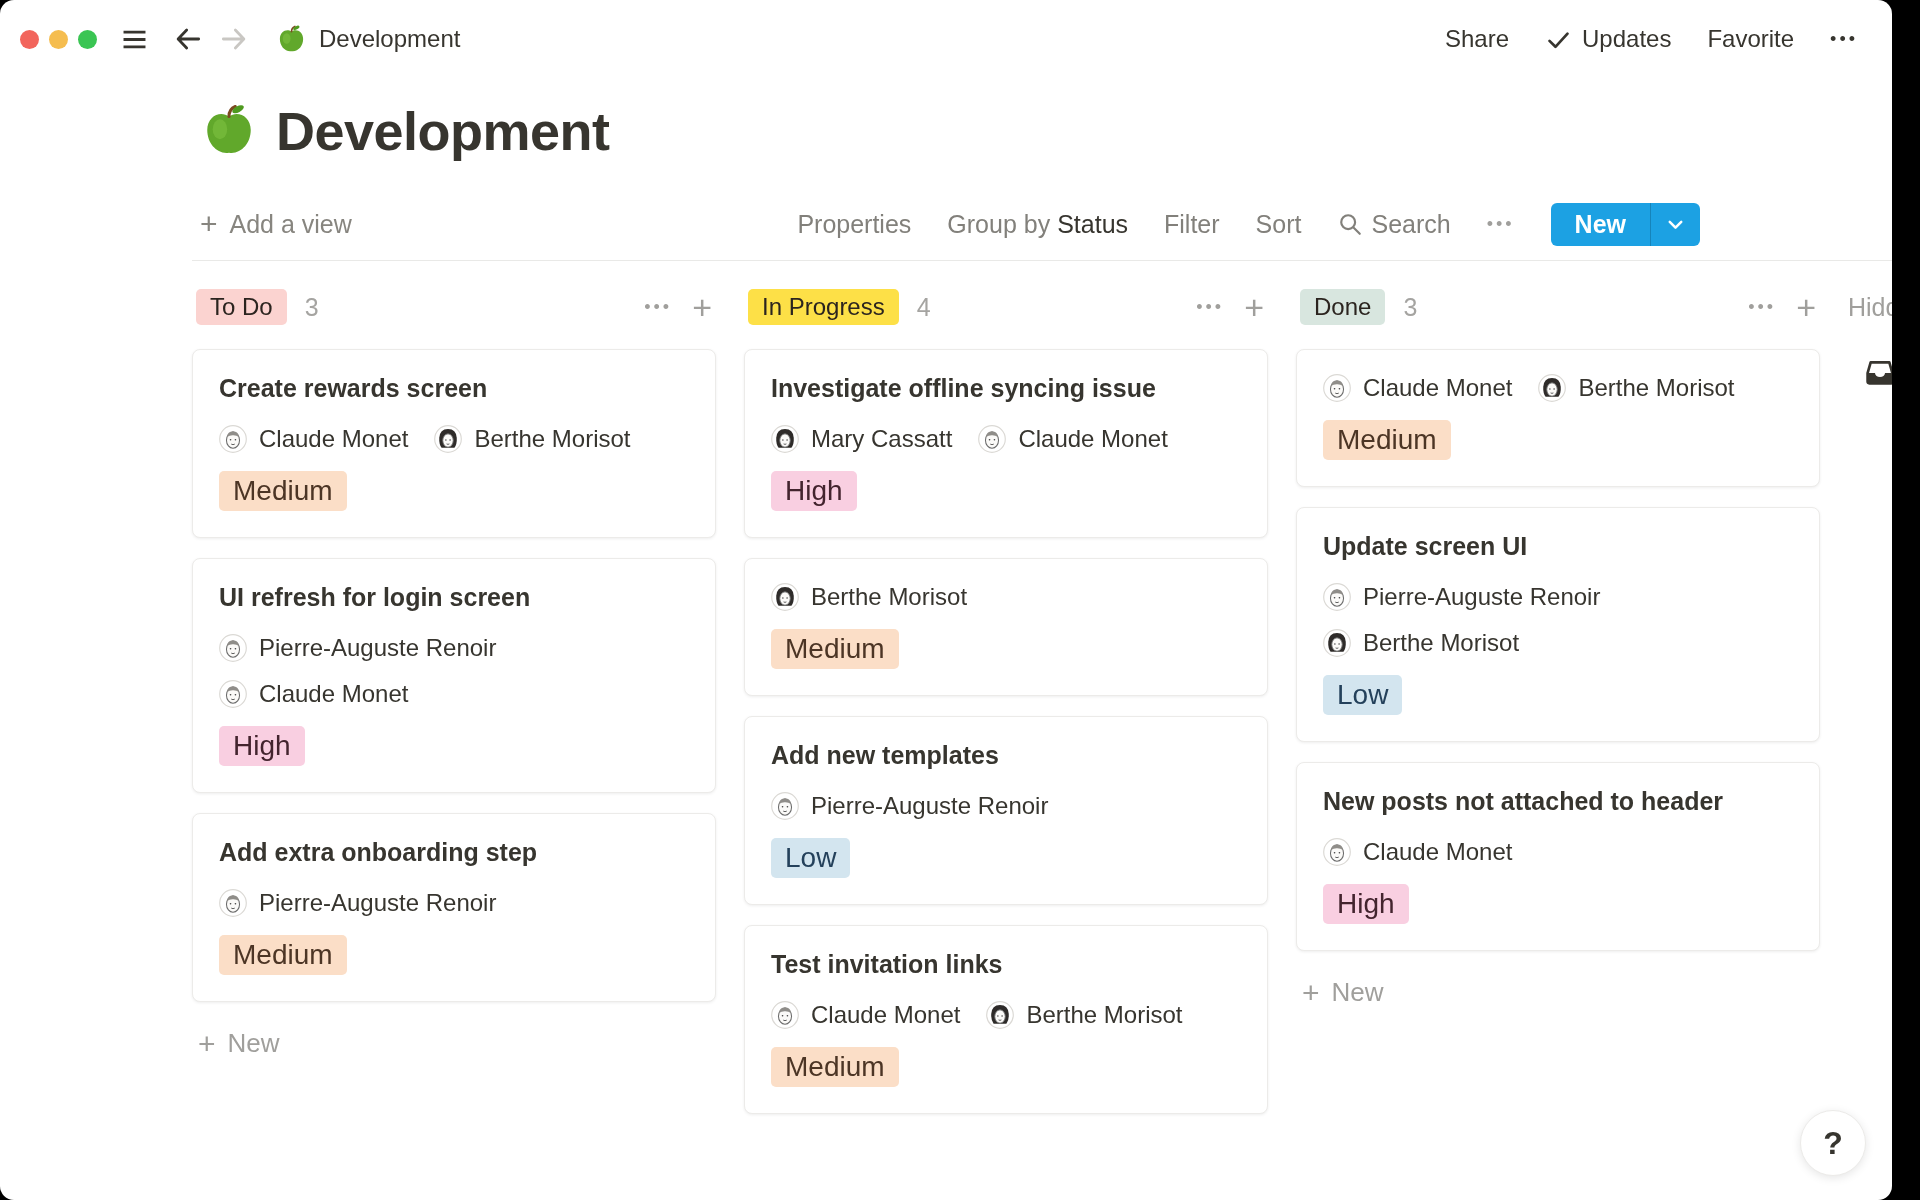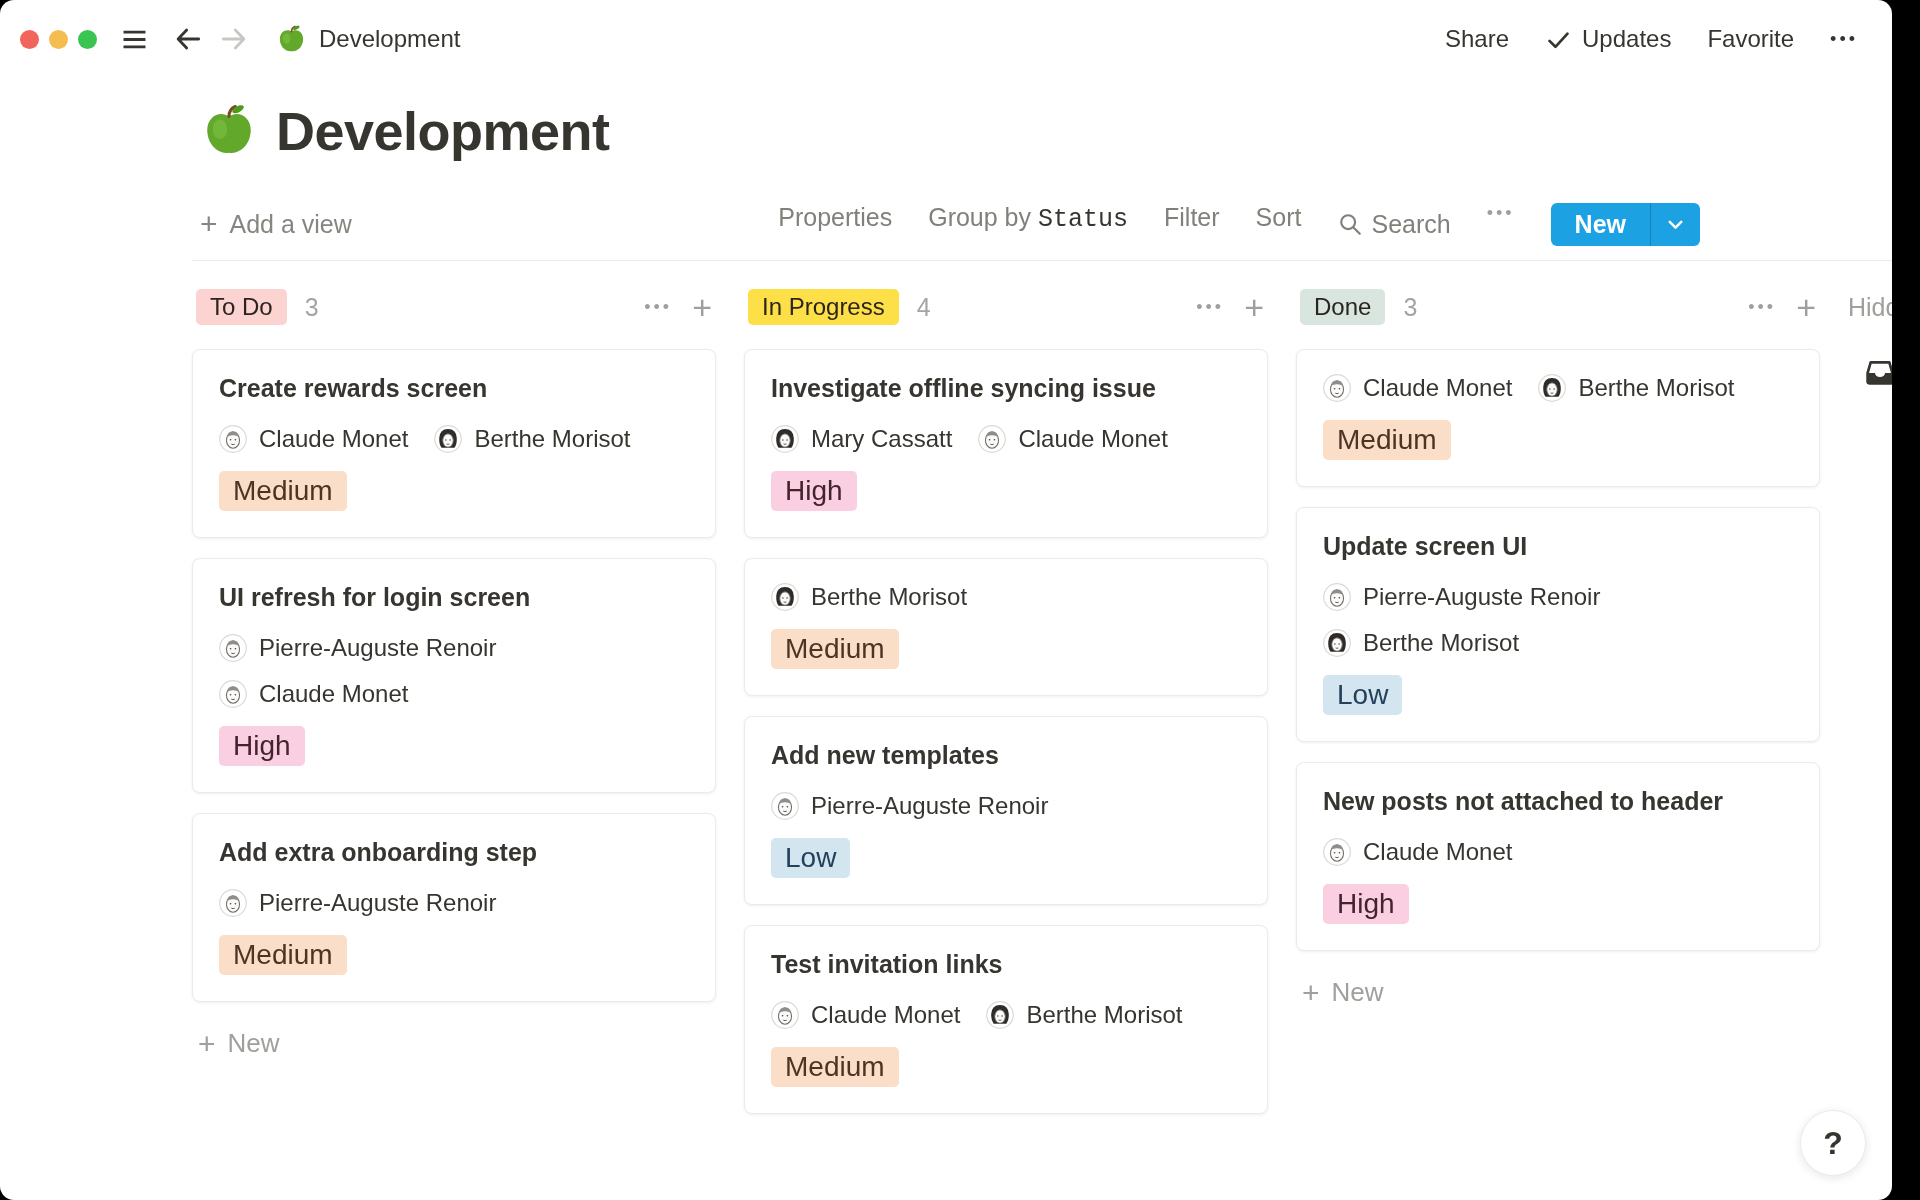--- a/index.html
+++ b/index.html
@@ -25,22 +25,22 @@
 
   
   .page-header { display:flex; align-items:center; gap:18px; padding-left:200px; margin-top:22px; }
   .apple-lg { width:58px; height:58px; }
   .page-title { font-size:54px; font-weight:700; letter-spacing:-0.5px; color:#37352F; }
 
   
   .view-toolbar { display:flex; align-items:center; margin-top:36px; padding:0 192px 0 200px; height:52px; }
   .add-view { display:flex; align-items:center; gap:12px; font-size:25px; color:#87857F; }
   .add-view .plus { font-size:30px; font-weight:300; line-height:1; }
-  .vt-right { margin-left:auto; display:flex; gap:36px; font-size:25px; color:#82807B; }
-  .groupby b { color:#37352F; font-weight:400; margin-left:7px;font-family:Liberation Mono, monospace; }
+  .vt-right { margin-left:auto; display:flex; align-items:center; gap:36px; font-size:25px; color:#82807B; }
+  .groupby b { color:#37352F; font-weight:400; margin-left:7px; }
   .search-item { display:flex; align-items:center; gap:8px; }
   .new-btn { display:flex; align-items:stretch; background:#1CA1E3; border-radius:6px; overflow:hidden; color:#fff; }
   .new-btn .label { padding:7px 24px; font-size:25px; font-weight:700; display:flex; align-items:center; }
   .new-btn .split { width:1px; background:rgba(0,0,0,0.18); }
   .new-btn .caret { padding:0 13px; display:flex; align-items:center; }
   .toolbar-divider { border:none; border-top:1px solid #E9E9E7; margin:10px 0 0 192px; }
 
   
   .board { display:flex; align-items:flex-start; gap:28px; padding:28px 0 0 192px; }
   .column { width:524px; flex:none; }

